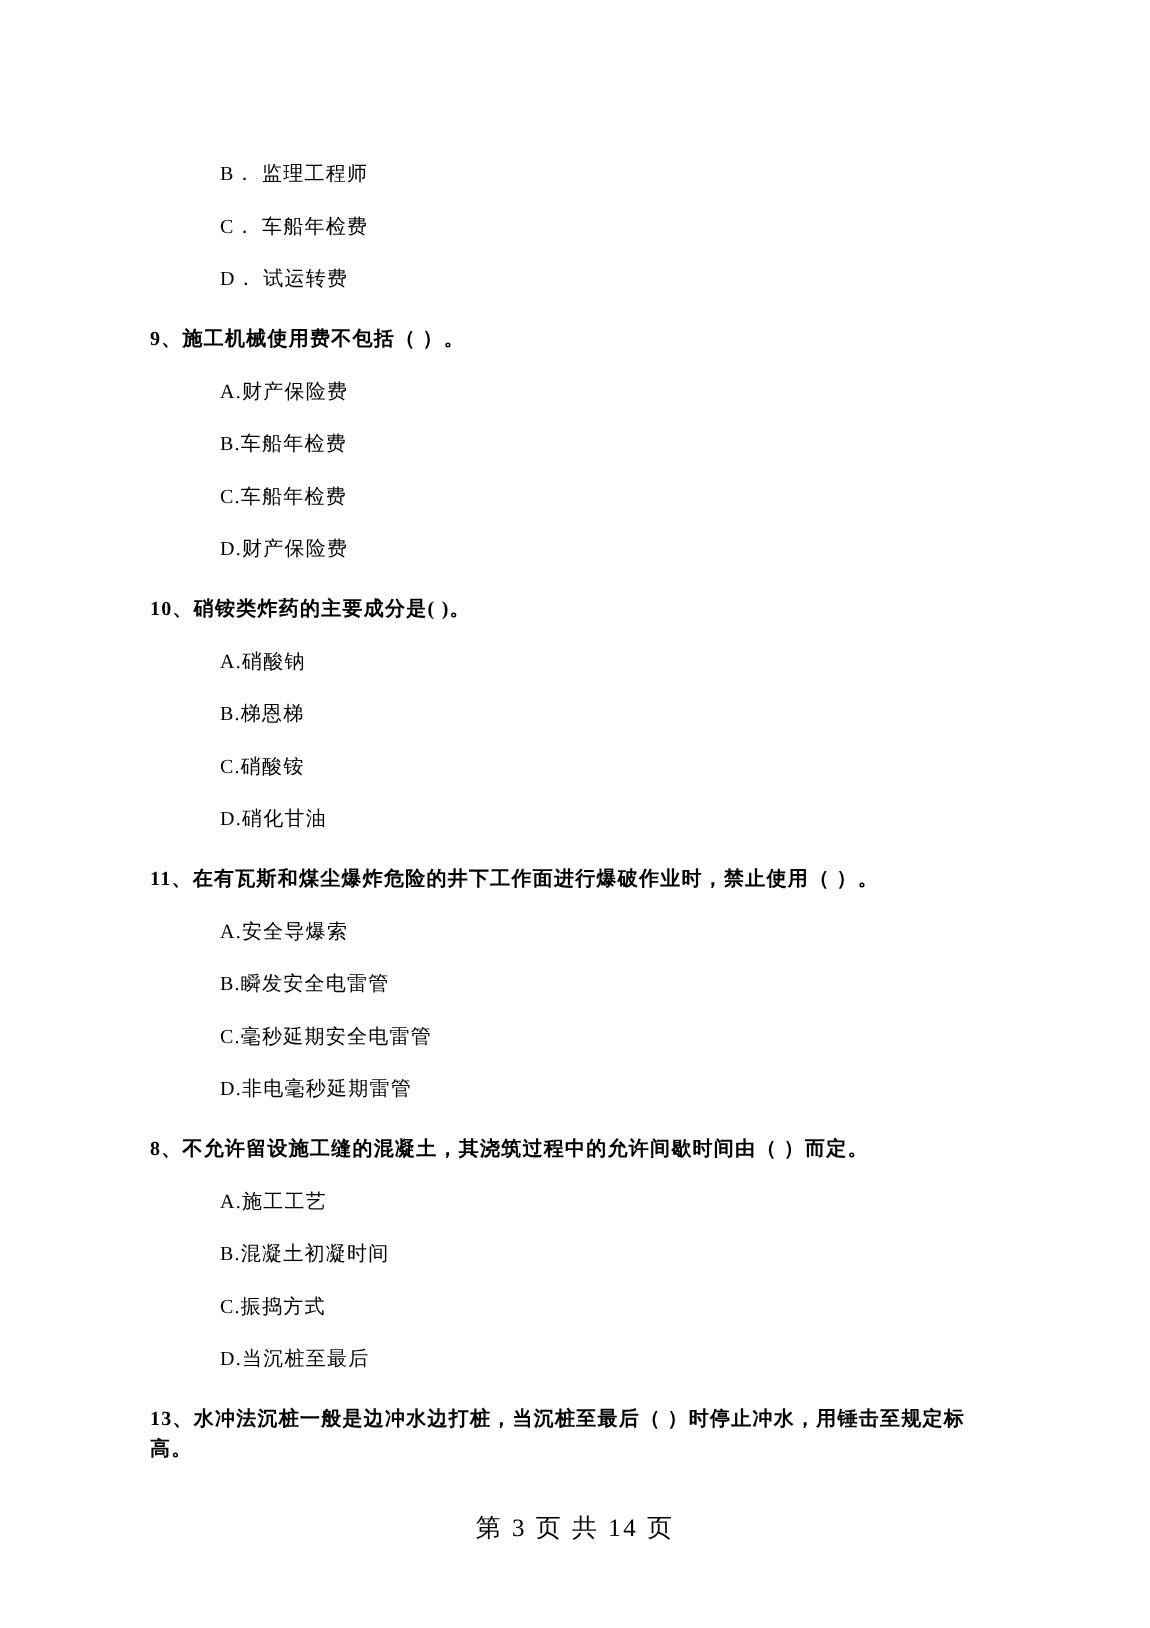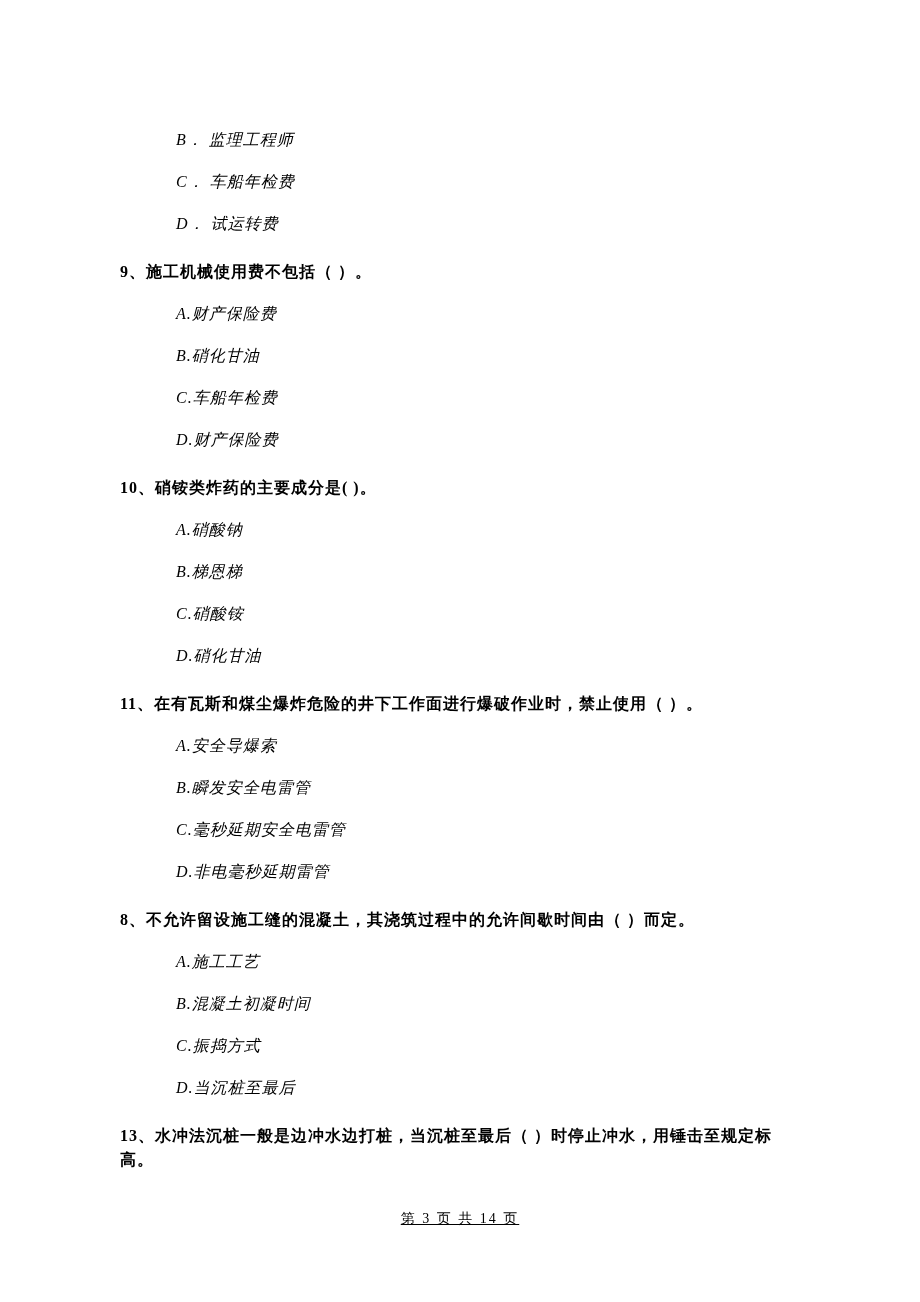--- a/index.html
+++ b/index.html
@@ -12,45 +12,43 @@
     font-family: "SimSun", "宋体", serif;
     font-size: 16px;
     color: #000;
     line-height: 1.5;
     padding: 110px 120px 40px 120px;
     box-sizing: border-box;
   }
   .option {
     margin: 18px 0 18px 56px;
     letter-spacing: 1px;
-    font-style: italic;
   }
   .question {
     margin: 24px 0 18px 0;
     letter-spacing: 1px;
     font-weight: bold;
   }
   .footer {
     text-align: center;
-    font-size: 14px;
+    font-size: 20px;
     letter-spacing: 2px;
     margin-top: 36px;
-    text-decoration: underline;
   }
 </style>
 </head>
 <body>
 
 <div class="option">B．  监理工程师</div>
 <div class="option">C．  车船年检费</div>
 <div class="option">D．  试运转费</div>
 
 <div class="question">9、施工机械使用费不包括（    ）。</div>
 <div class="option">A.财产保险费</div>
-<div class="option">B.硝化甘油</div>
+<div class="option">B.车船年检费</div>
 <div class="option">C.车船年检费</div>
 <div class="option">D.财产保险费</div>
 
 <div class="question">10、硝铵类炸药的主要成分是(    )。</div>
 <div class="option">A.硝酸钠</div>
 <div class="option">B.梯恩梯</div>
 <div class="option">C.硝酸铵</div>
 <div class="option">D.硝化甘油</div>
 
 <div class="question">11、在有瓦斯和煤尘爆炸危险的井下工作面进行爆破作业时，禁止使用（    ）。</div>

